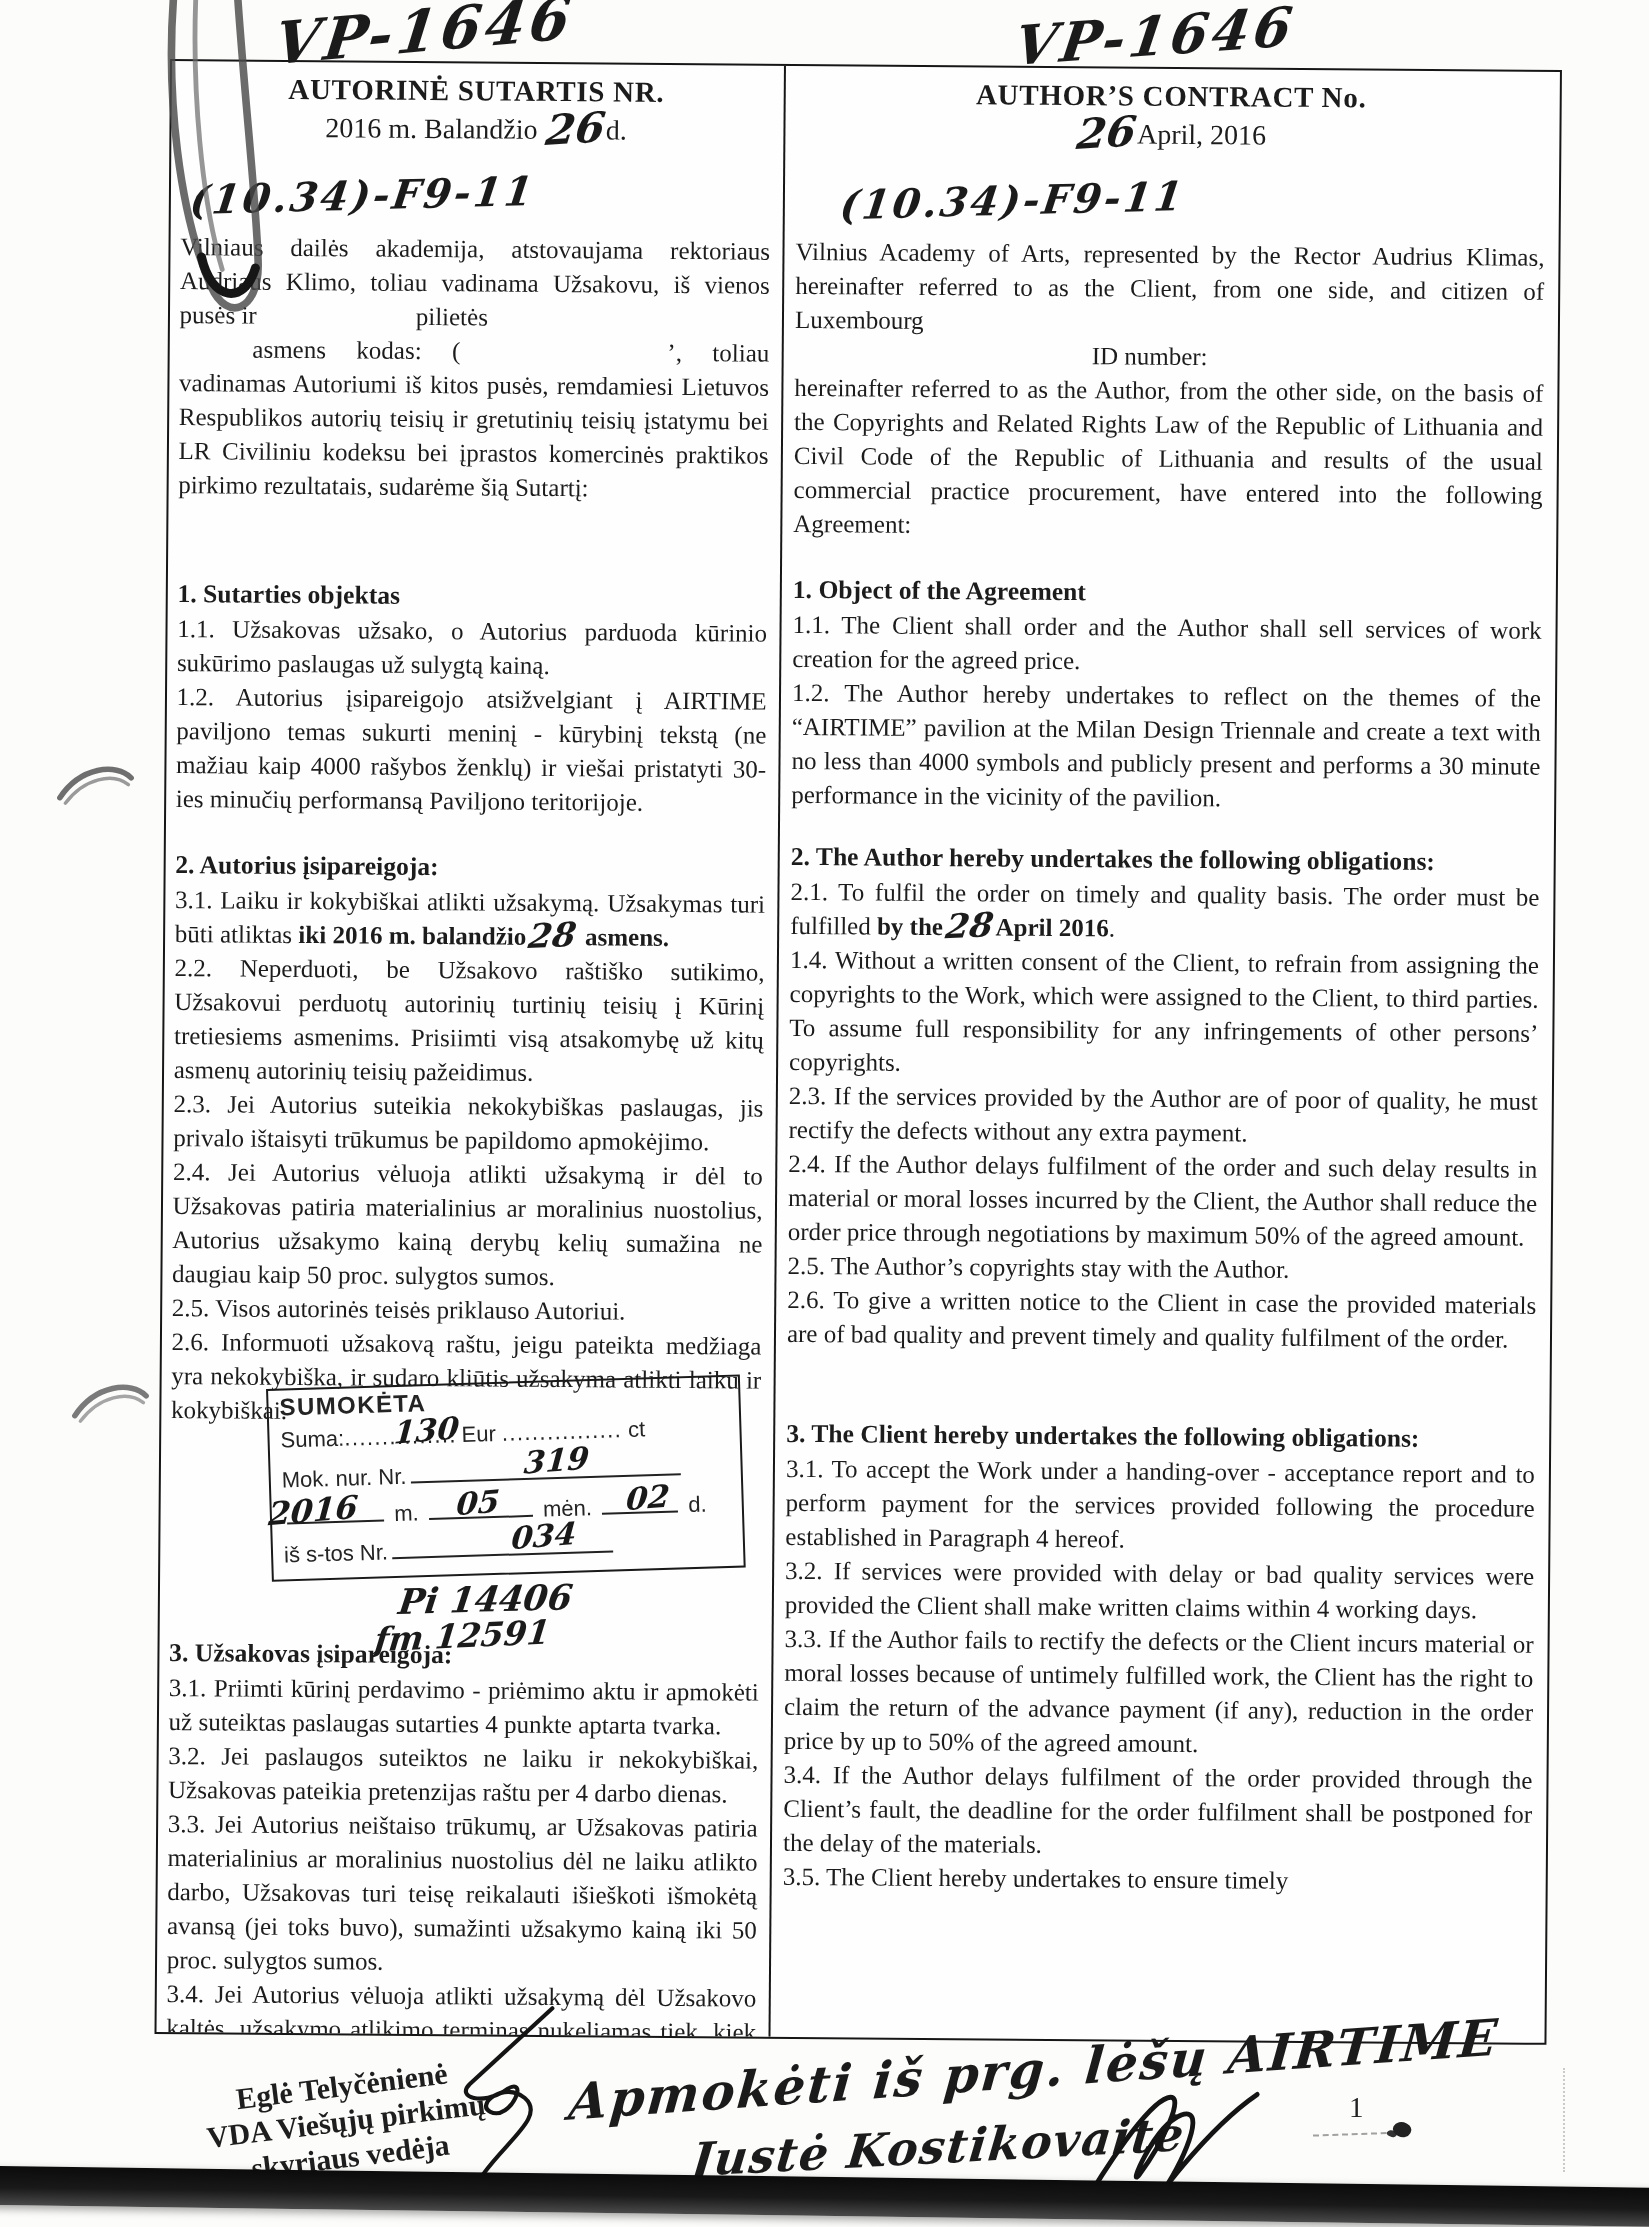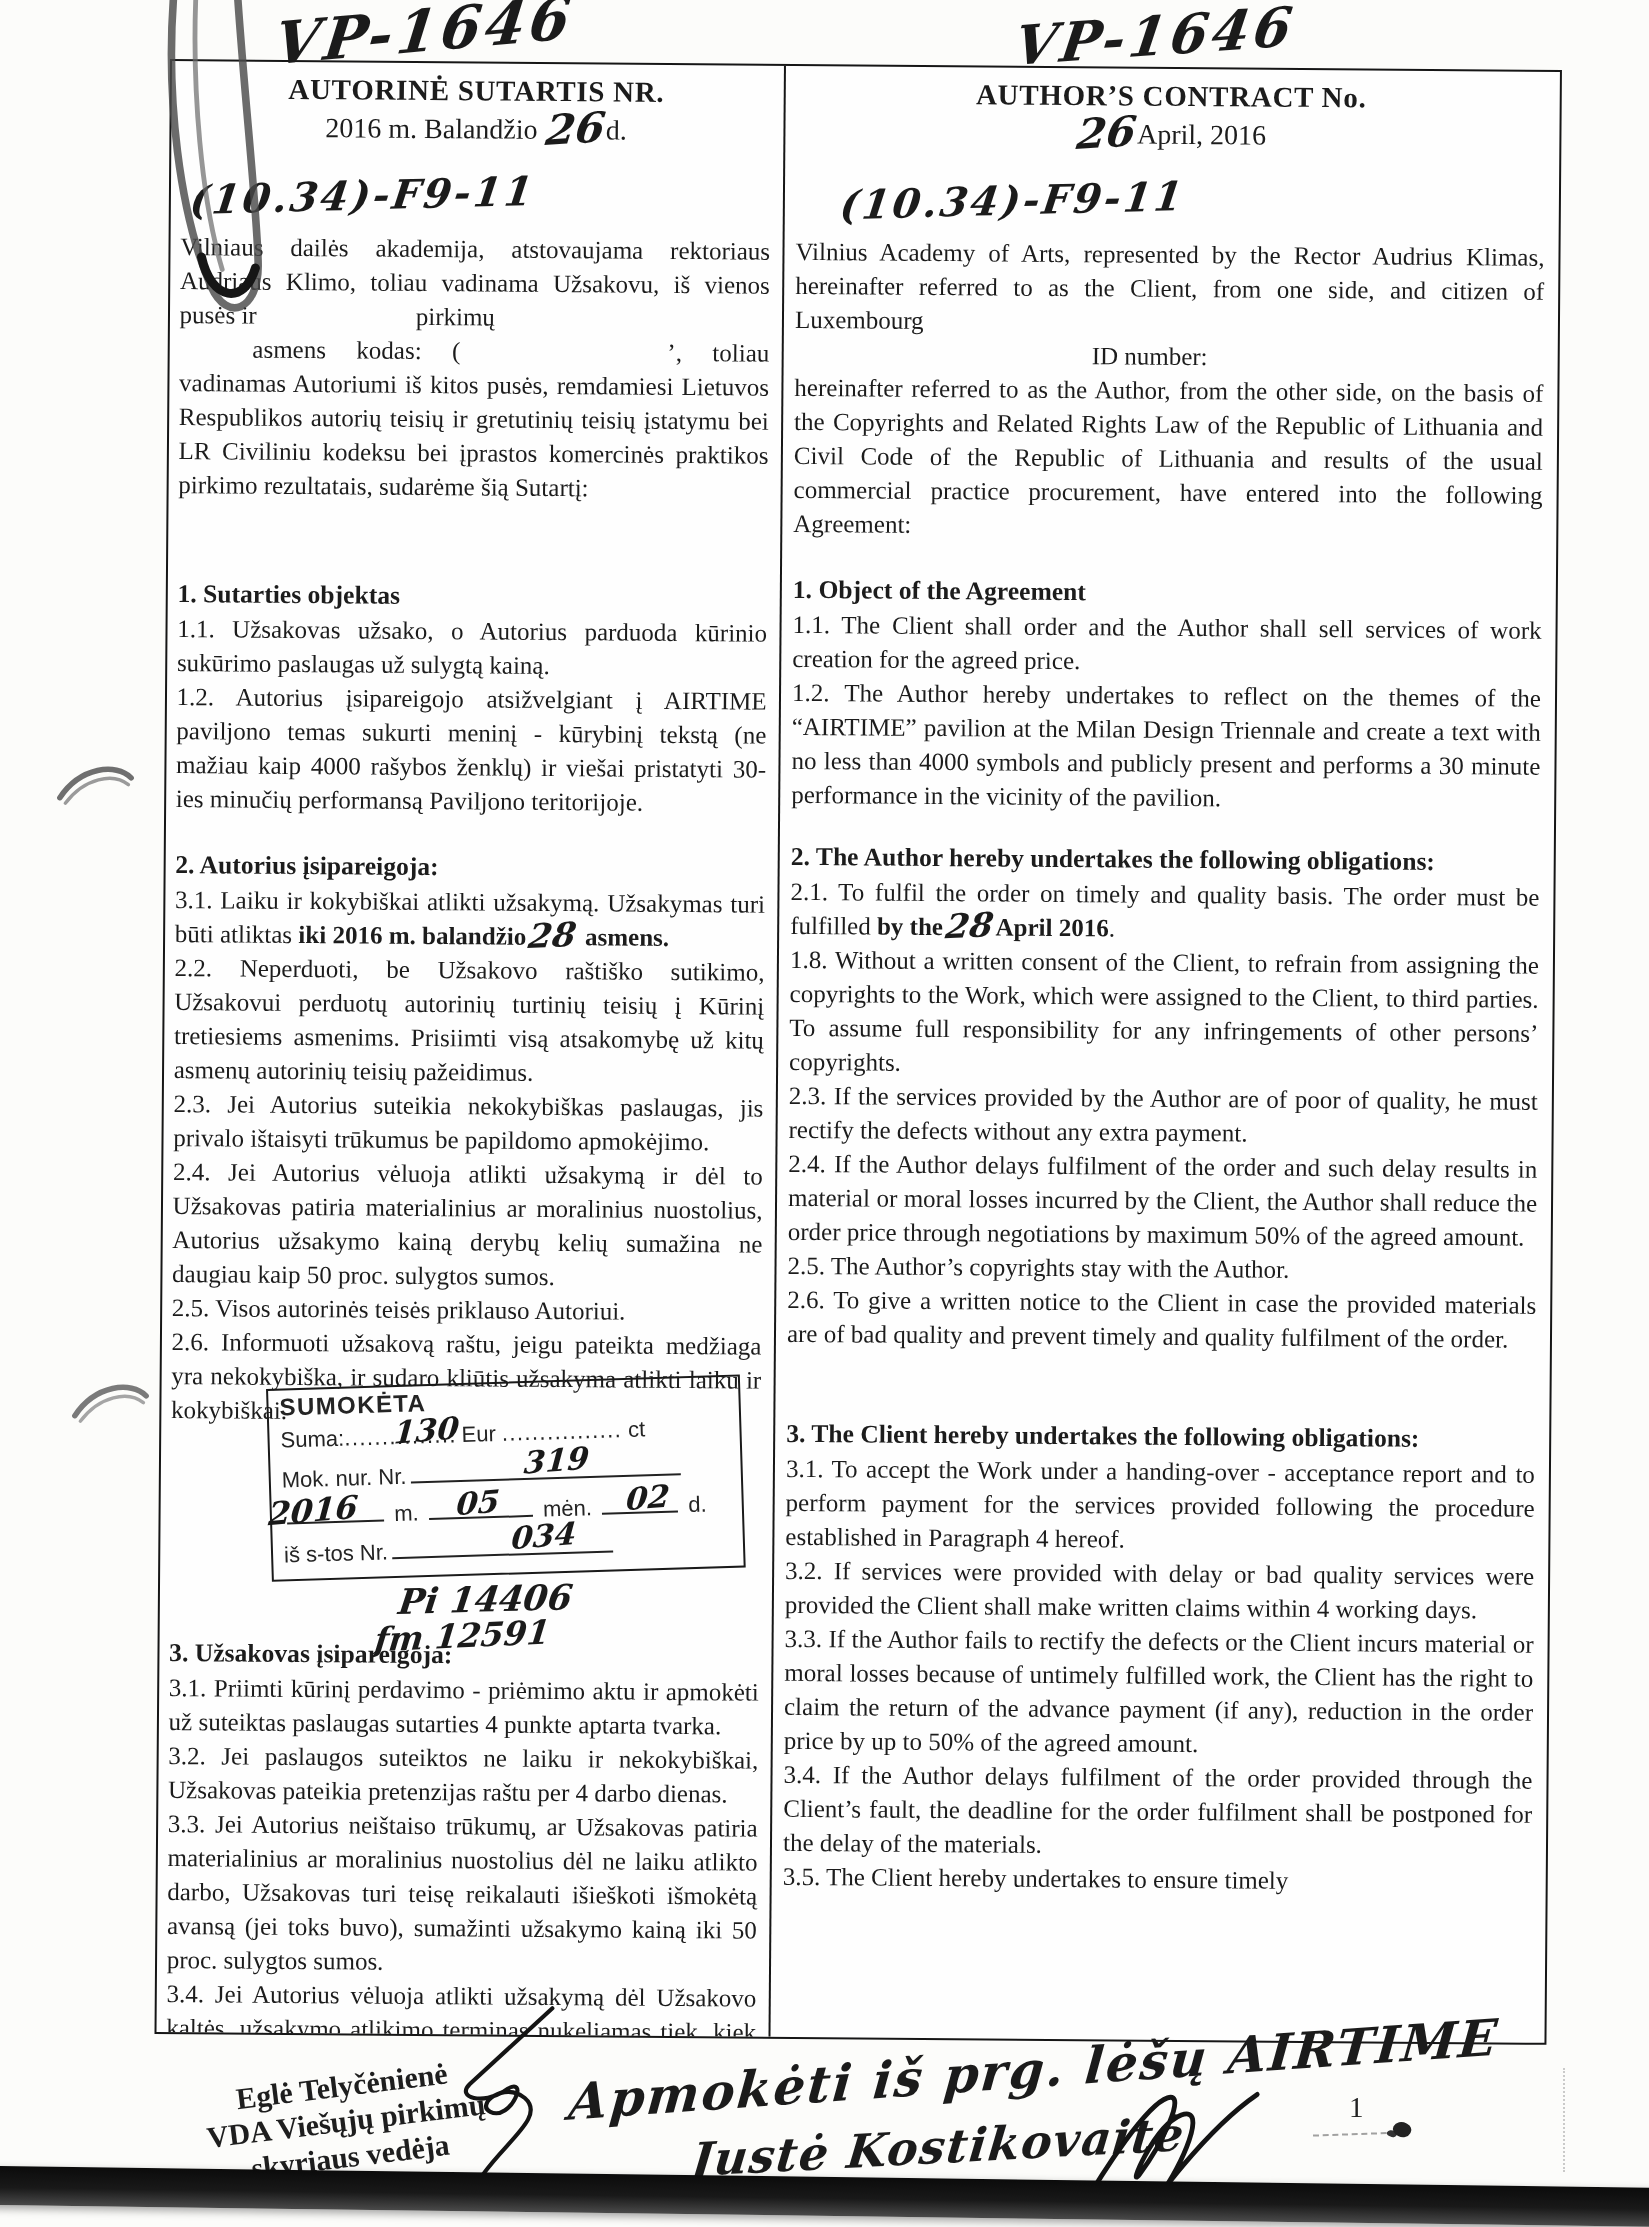--- a/index.html
+++ b/index.html
@@ -105,21 +105,21 @@
 </svg>
 
 <div class="contract">
   <div class="col col-left">
     <div class="col-title">AUTORINĖ SUTARTIS NR.</div>
     <div class="col-date">
       <span>2016 m. Balandžio </span><span class="hand date-day">26</span><span>d.</span>
     </div>
     <div class="hand file-ref">(10.34)-F9-11</div>
     <div id="left-blocks">
-        <div class="para"><span>Vilniaus dailės akademija, atstovaujama rektoriaus Audriaus Klimo, toliau vadinama Užsakovu, iš vienos pusės ir</span><span class="gap" style="width: 159px;"></span><span>pirkimų</span></div>
+        <div class="para"><span>Vilniaus dailės akademija, atstovaujama rektoriaus Audriaus Klimo, toliau vadinama Užsakovu, iš vienos pusės ir</span><span class="gap" style="width: 159px;"></span><span>pilietės</span></div>
         <div class="para"><span class="gap" style="width: 73px;"></span><span>asmens kodas: (</span><span class="gap" style="width: 207px;"></span><span>’, toliau vadinamas Autoriumi iš kitos pusės, remdamiesi Lietuvos Respublikos autorių teisių ir gretutinių teisių įstatymu bei LR Civiliniu kodeksu bei įprastos komercinės praktikos pirkimo rezultatais, sudarėme šią Sutartį:</span></div>
         <div class="sec-h mt-xl"><span>1. Sutarties objektas</span></div>
         <div class="para"><span>1.1. Užsakovas užsako, o Autorius parduoda kūrinio sukūrimo paslaugas už sulygtą kainą.</span></div>
         <div class="para"><span>1.2. Autorius įsipareigojo atsižvelgiant į AIRTIME paviljono temas sukurti meninį - kūrybinį tekstą (ne mažiau kaip 4000 rašybos ženklų) ir viešai pristatyti 30-ies minučių performansą Paviljono teritorijoje.</span></div>
         <div class="sec-h mt-md"><span>2. Autorius įsipareigoja:</span></div>
         <div class="para"><span>3.1. Laiku ir kokybiškai atlikti užsakymą. Užsakymas turi būti atliktas </span><span class="b">iki 2016 m. balandžio</span><span class="hand-digit">28</span><span class="b"> asmens.</span></div>
         <div class="para"><span>2.2. Neperduoti, be Užsakovo raštiško sutikimo, Užsakovui perduotų autorinių turtinių teisių į Kūrinį tretiesiems asmenims. Prisiimti visą atsakomybę už kitų asmenų autorinių teisių pažeidimus.</span></div>
         <div class="para"><span>2.3. Jei Autorius suteikia nekokybiškas paslaugas, jis privalo ištaisyti trūkumus be papildomo apmokėjimo.</span></div>
         <div class="para"><span>2.4. Jei Autorius vėluoja atlikti užsakymą ir dėl to Užsakovas patiria materialinius ar moralinius nuostolius, Autorius užsakymo kainą derybų kelių sumažina ne daugiau kaip 50 proc. sulygtos sumos.</span></div>
         <div class="para"><span>2.5. Visos autorinės teisės priklauso Autoriui.</span></div>
@@ -164,21 +164,21 @@
     <div class="hand file-ref file-ref-r">(10.34)-F9-11</div>
     <div id="right-blocks">
         <div class="para"><span>Vilnius Academy of Arts, represented by the Rector Audrius Klimas, hereinafter referred to as the Client, from one side, and citizen of Luxembourg</span><span class="gap" style="width: 124px;"></span></div>
         <div class="para"><span class="gap" style="width: 297px;"></span><span>ID number:</span></div>
         <div class="para"><span>hereinafter referred to as the Author, from the other side, on the basis of the Copyrights and Related Rights Law of the Republic of Lithuania and Civil Code of the Republic of Lithuania and results of the usual commercial practice procurement, have entered into the following Agreement:</span></div>
         <div class="sec-h mt-md"><span>1. Object of the Agreement</span></div>
         <div class="para"><span>1.1. The Client shall order and the Author shall sell services of work creation for the agreed price.</span></div>
         <div class="para"><span>1.2. The Author hereby undertakes to reflect on the themes of the “AIRTIME” pavilion at the Milan Design Triennale and create a text with no less than 4000 symbols and publicly present and performs a 30 minute performance in the vicinity of the pavilion.</span></div>
         <div class="sec-h mt-sm"><span>2. The Author hereby undertakes the following obligations:</span></div>
         <div class="para"><span>2.1. To fulfil the order on timely and quality basis. The order must be fulfilled </span><span class="b">by the</span><span class="hand-digit">28</span><span class="b">April 2016</span><span>.</span></div>
-        <div class="para"><span>1.8. Without a written consent of the Client, to refrain from assigning the copyrights to the Work, which were assigned to the Client, to third parties.  To assume full responsibility for any infringements of other persons’ copyrights.</span></div>
+        <div class="para"><span>1.4. Without a written consent of the Client, to refrain from assigning the copyrights to the Work, which were assigned to the Client, to third parties.  To assume full responsibility for any infringements of other persons’ copyrights.</span></div>
         <div class="para"><span>2.3. If the services provided by the Author are of poor of quality, he must rectify the defects without any extra payment.</span></div>
         <div class="para"><span>2.4. If the Author delays fulfilment of the order and such delay results in material or moral losses incurred by the Client, the Author shall reduce the order price through negotiations by maximum 50% of the agreed amount.</span></div>
         <div class="para"><span>2.5. The Author’s copyrights stay with the Author.</span></div>
         <div class="para"><span>2.6. To give a written notice to the Client in case the provided materials are of bad quality and prevent timely and quality fulfilment of the order.</span></div>
         <div class="sec-h mt-lg"><span>3. The Client hereby undertakes the following obligations:</span></div>
         <div class="para"><span>3.1. To accept the Work under a handing-over - acceptance report and to perform payment for the services provided following the procedure established in Paragraph 4 hereof.</span></div>
         <div class="para"><span>3.2. If services were provided with delay or bad quality services were provided the Client shall make written claims within 4 working days.</span></div>
         <div class="para"><span>3.3. If the Author fails to rectify the defects or the Client incurs material or moral losses because of untimely fulfilled work, the Client has the right to claim the return of the advance payment (if any), reduction in the order price by up to 50% of the agreed amount.</span></div>
         <div class="para"><span>3.4. If the Author delays fulfilment of the order provided through the Client’s fault, the deadline for the order fulfilment shall be postponed for the delay of the materials.</span></div>
         <div class="para"><span>3.5. The Client hereby undertakes to ensure timely</span></div>

